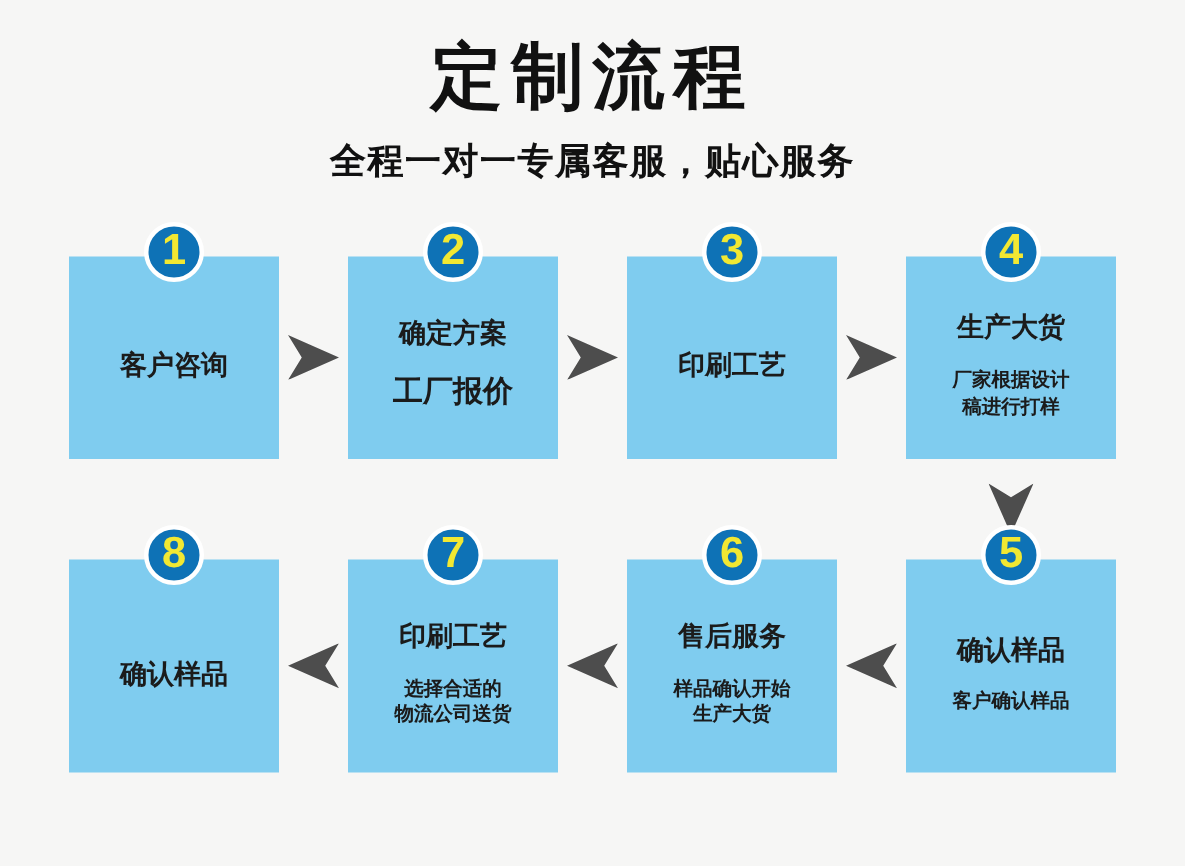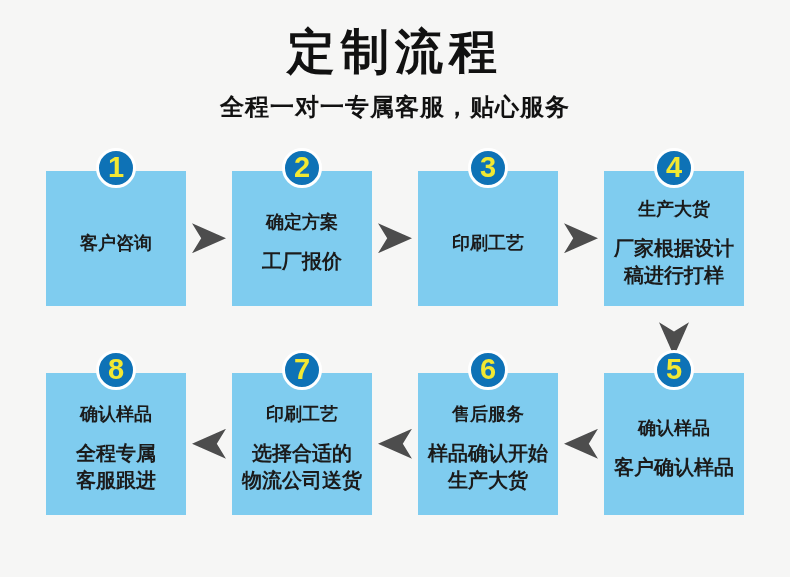--- a/index.html
+++ b/index.html
@@ -78,21 +78,21 @@
     white-space:nowrap;
     line-height:1.1;
   }
   .step-desc{
     font-weight:bold;
     text-align:center;
     white-space:pre-line;
     line-height:1.35;
   }
   .desc-lg{font-size:20px;}
-  .desc-md{font-size:20px;}
+  .desc-md{font-size:13px;}
   .desc-sm{font-size:15px;}
   .arrow{display:block;background:var(--arrow);}
   .arrow-right{width:34px;height:30px;clip-path:polygon(0 0,100% 50%,0 100%,27% 50%);}
   .arrow-left{width:34px;height:30px;clip-path:polygon(100% 0,0 50%,100% 100%,73% 50%);}
   .arrow-down{width:30px;height:34px;clip-path:polygon(0 0,50% 100%,100% 0,50% 27%);}
   .mid-row{height:67px;position:relative;}
   .mid-row .arrow-down{
     position:absolute;
     left:613px;
     top:50%;
@@ -143,22 +143,20 @@
     </div>
 
     <div class="mid-row">
       <span class="arrow arrow-down"></span>
     </div>
 
     <div class="row row-2">
       <div class="step">
         <div class="badge">8</div>
         <div class="step-title">确认样品</div>
-        <div class="step-desc desc-lg">全程专属
-客服跟进</div>
       </div>
       <div class="spacer">
         <span class="arrow arrow-left"></span>
       </div>
       <div class="step">
         <div class="badge">7</div>
         <div class="step-title">印刷工艺</div>
         <div class="step-desc desc-md">选择合适的
 物流公司送货</div>
       </div>

